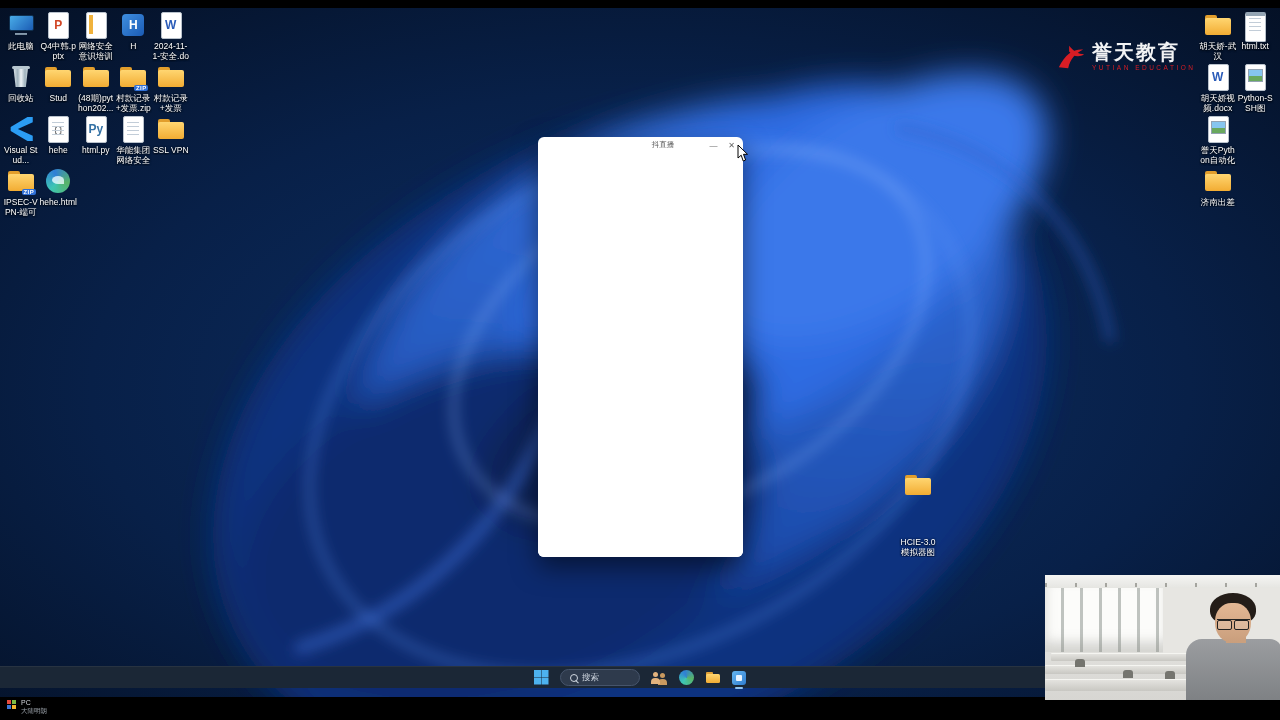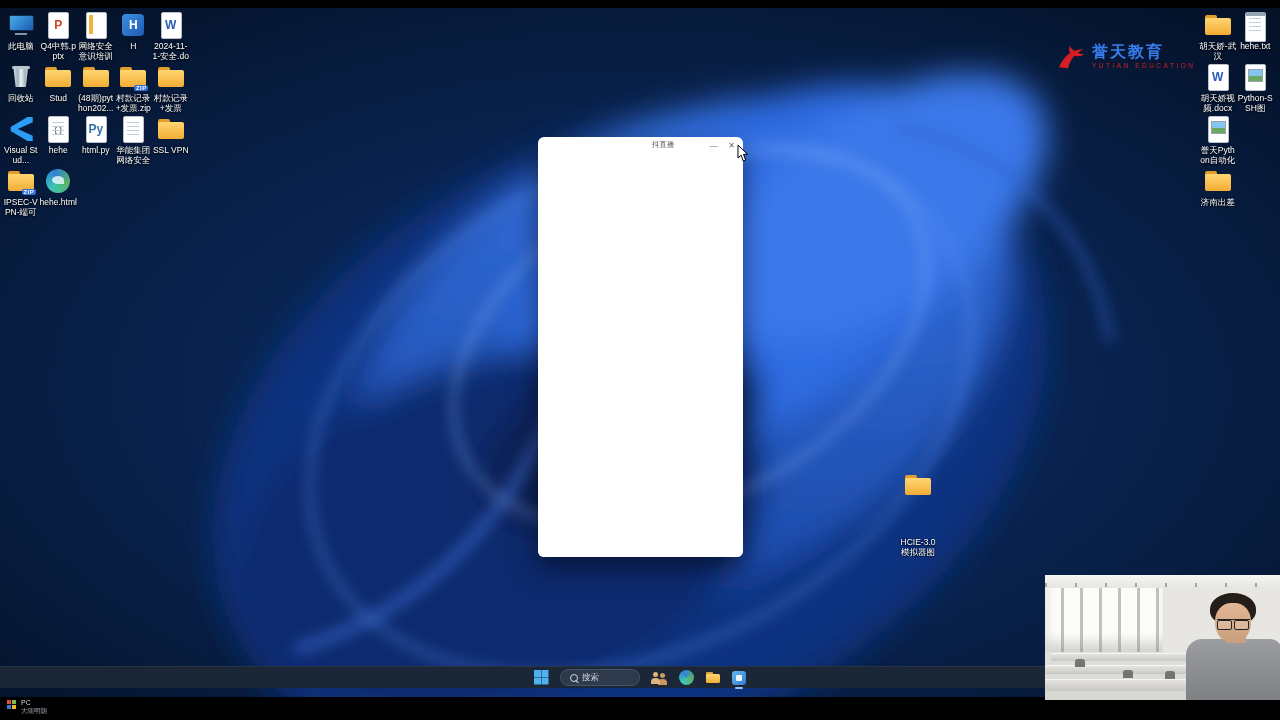--- a/index.html
+++ b/index.html
@@ -9,21 +9,21 @@
   .bar.top{top:0;height:8px;}
   .bar.bottom{top:718px;height:2px;}
 
   
   .desktop{position:absolute;left:0;top:8px;width:1280px;height:689px;overflow:hidden;}
   .wp{position:absolute;left:0;top:0;width:100%;height:100%;}
 
   
   .watermark{position:absolute;left:1056px;top:34px;display:flex;align-items:center;gap:6px;opacity:.95;}
   .wm-text{display:flex;flex-direction:column;line-height:1;}
-  .wm-title{font-size:16px;font-weight:bold;color:#3b82f6;letter-spacing:2px;}
+  .wm-title{font-size:20px;font-weight:bold;color:#ffffff;letter-spacing:2px;}
   .wm-sub{font-size:6.5px;color:#e31e24;letter-spacing:2.5px;margin-top:3px;}
 
   
   .grid-left{position:absolute;left:2px;top:2px;display:grid;grid-template-columns:repeat(5,37.5px);
              grid-auto-rows:52px;justify-items:center;}
   .grid-right{position:absolute;left:1199px;top:2px;display:grid;grid-template-columns:repeat(2,37.5px);
              grid-auto-rows:52px;justify-items:center;}
   .grid-right .dicon:nth-child(5){grid-column:1;}
   .grid-right .dicon:nth-child(6){grid-column:1;}
   .dicon{width:38px;display:flex;flex-direction:column;align-items:center;gap:1px;cursor:default;}
@@ -301,21 +301,21 @@
       </div>
     </div>
 
     <div class="grid-right">
       <div class="dicon">
         <div class="ic ic-folder"></div>
         <div class="lbl">胡天娇-武汉</div>
       </div>
       <div class="dicon">
         <div class="ic ic-page ic-notepad"></div>
-        <div class="lbl">hehe.txt</div>
+        <div class="lbl">html.txt</div>
       </div>
       <div class="dicon">
         <div class="ic ic-page ic-word">
             <span class="g">W</span>
           </div>
         <div class="lbl">胡天娇视频.docx</div>
       </div>
       <div class="dicon">
         <div class="ic ic-page ic-image"></div>
         <div class="lbl">Python-SSH图</div>

